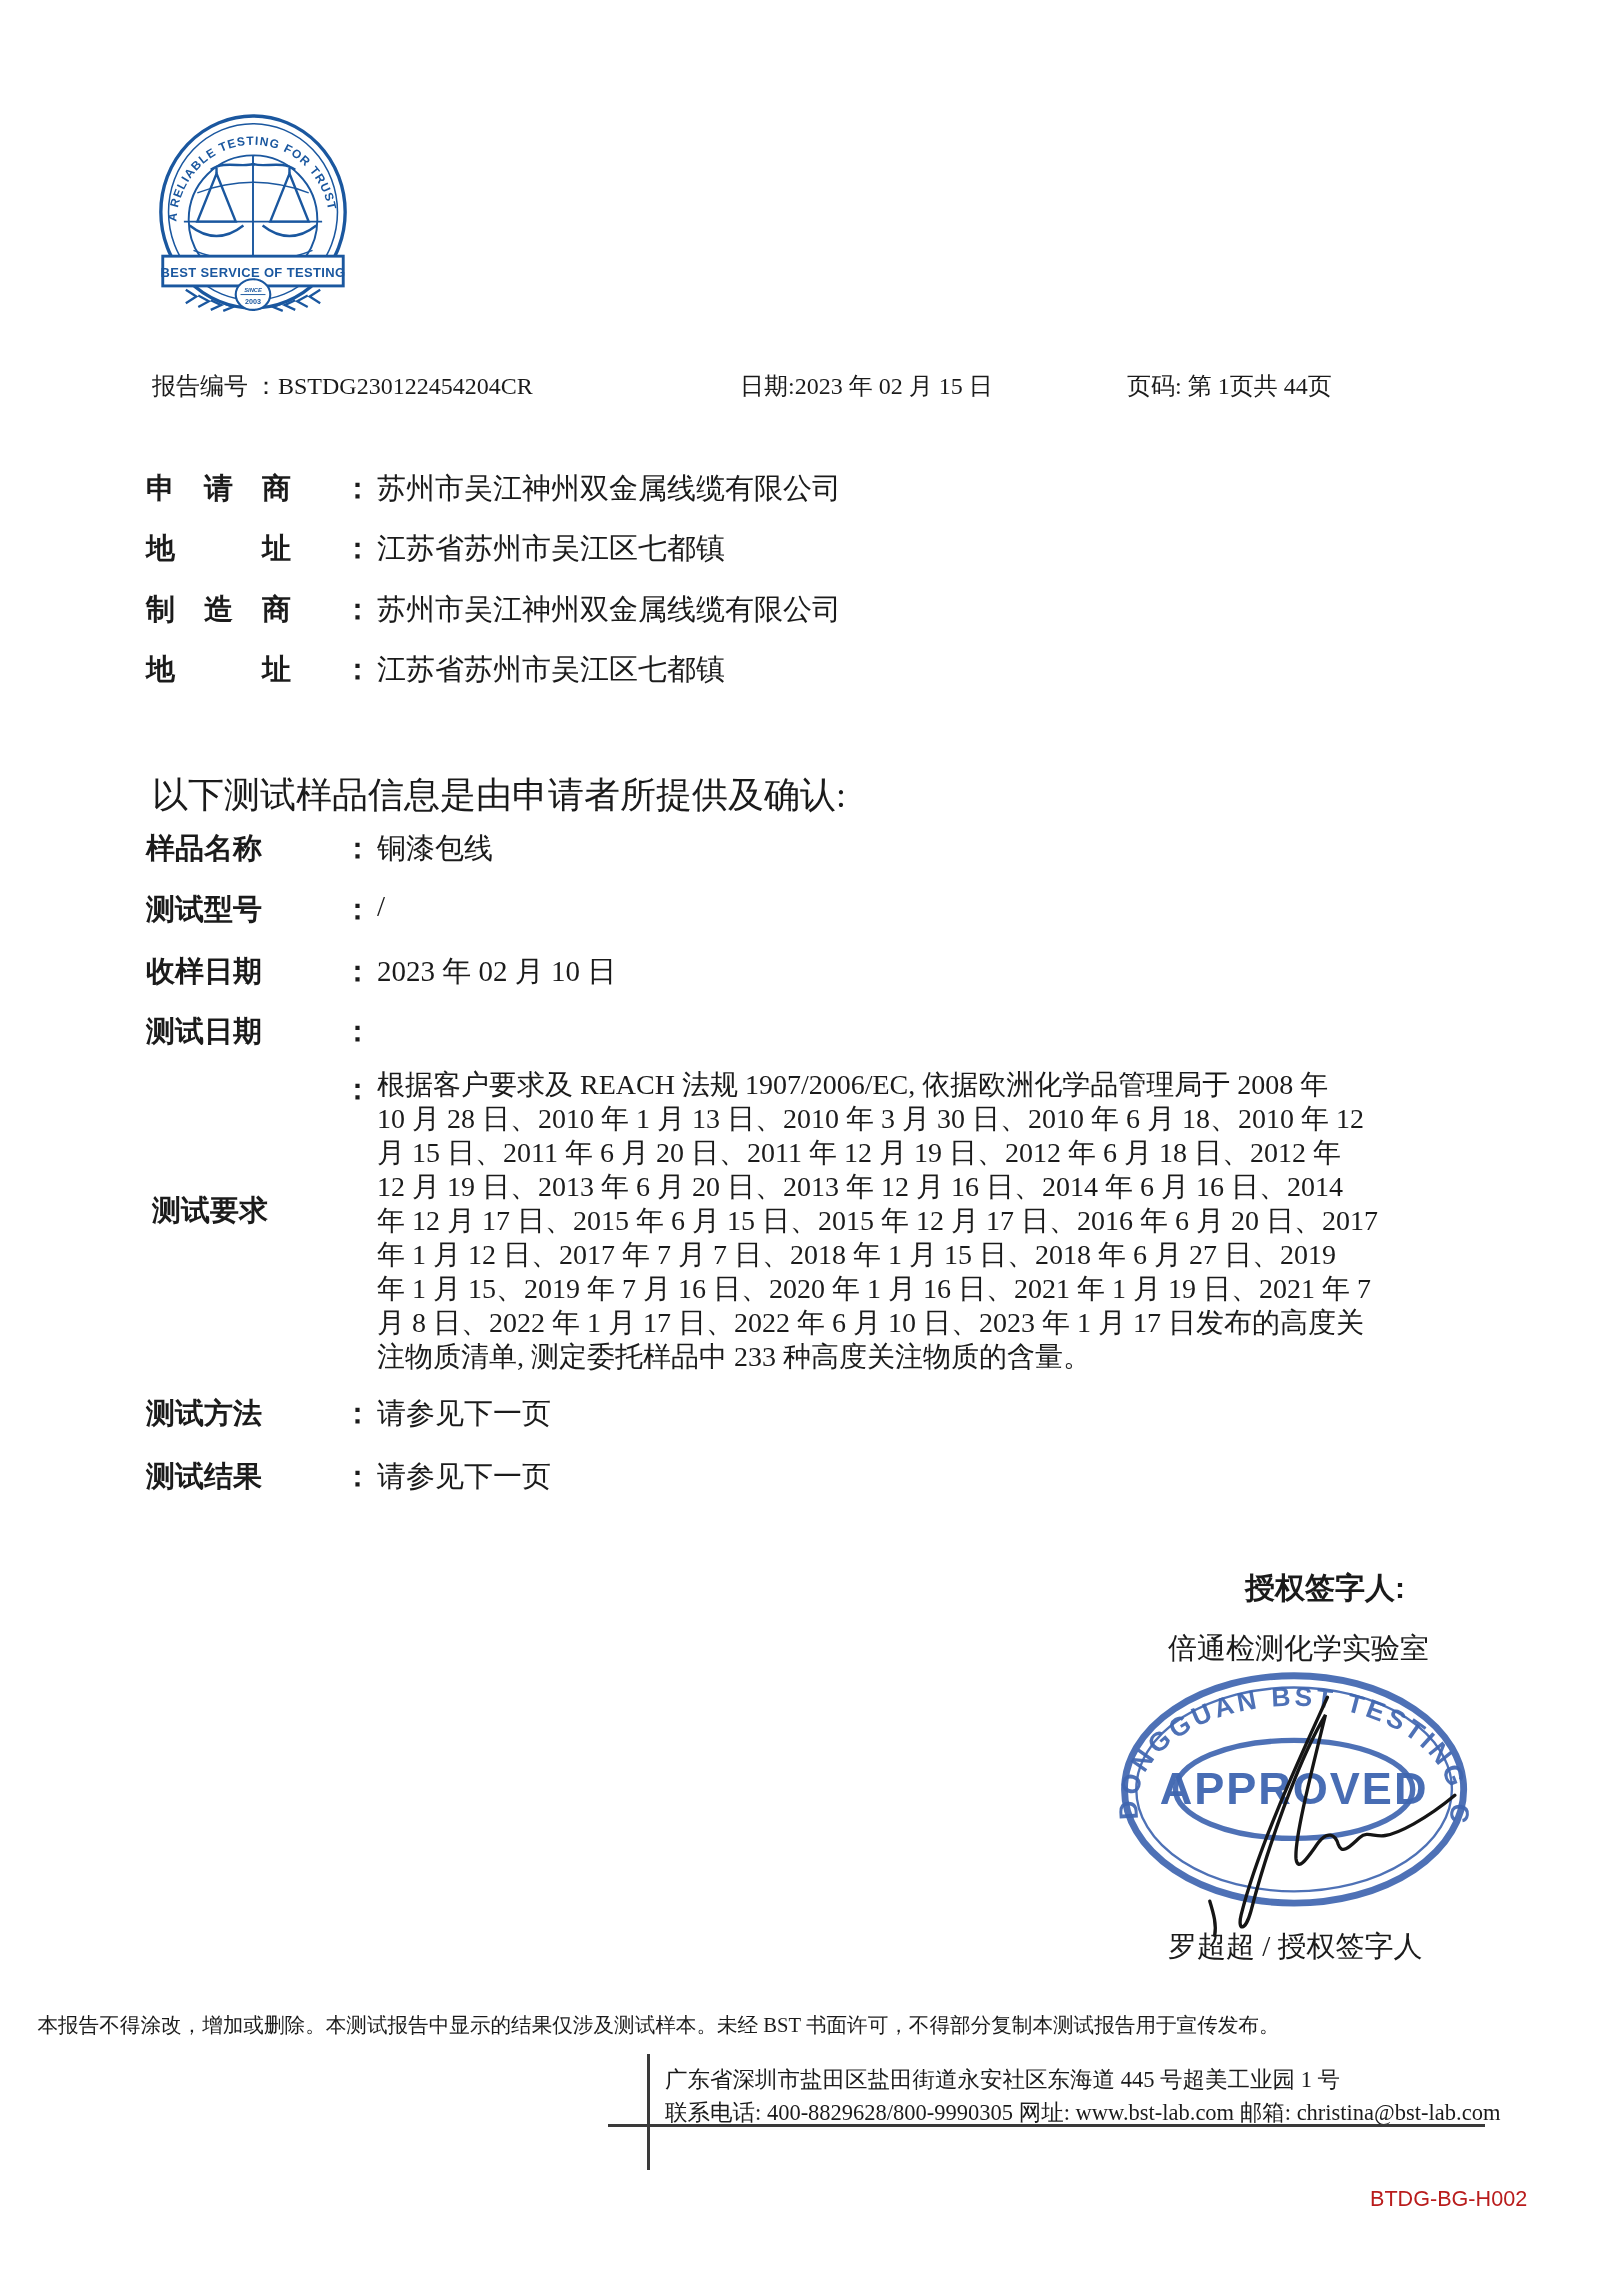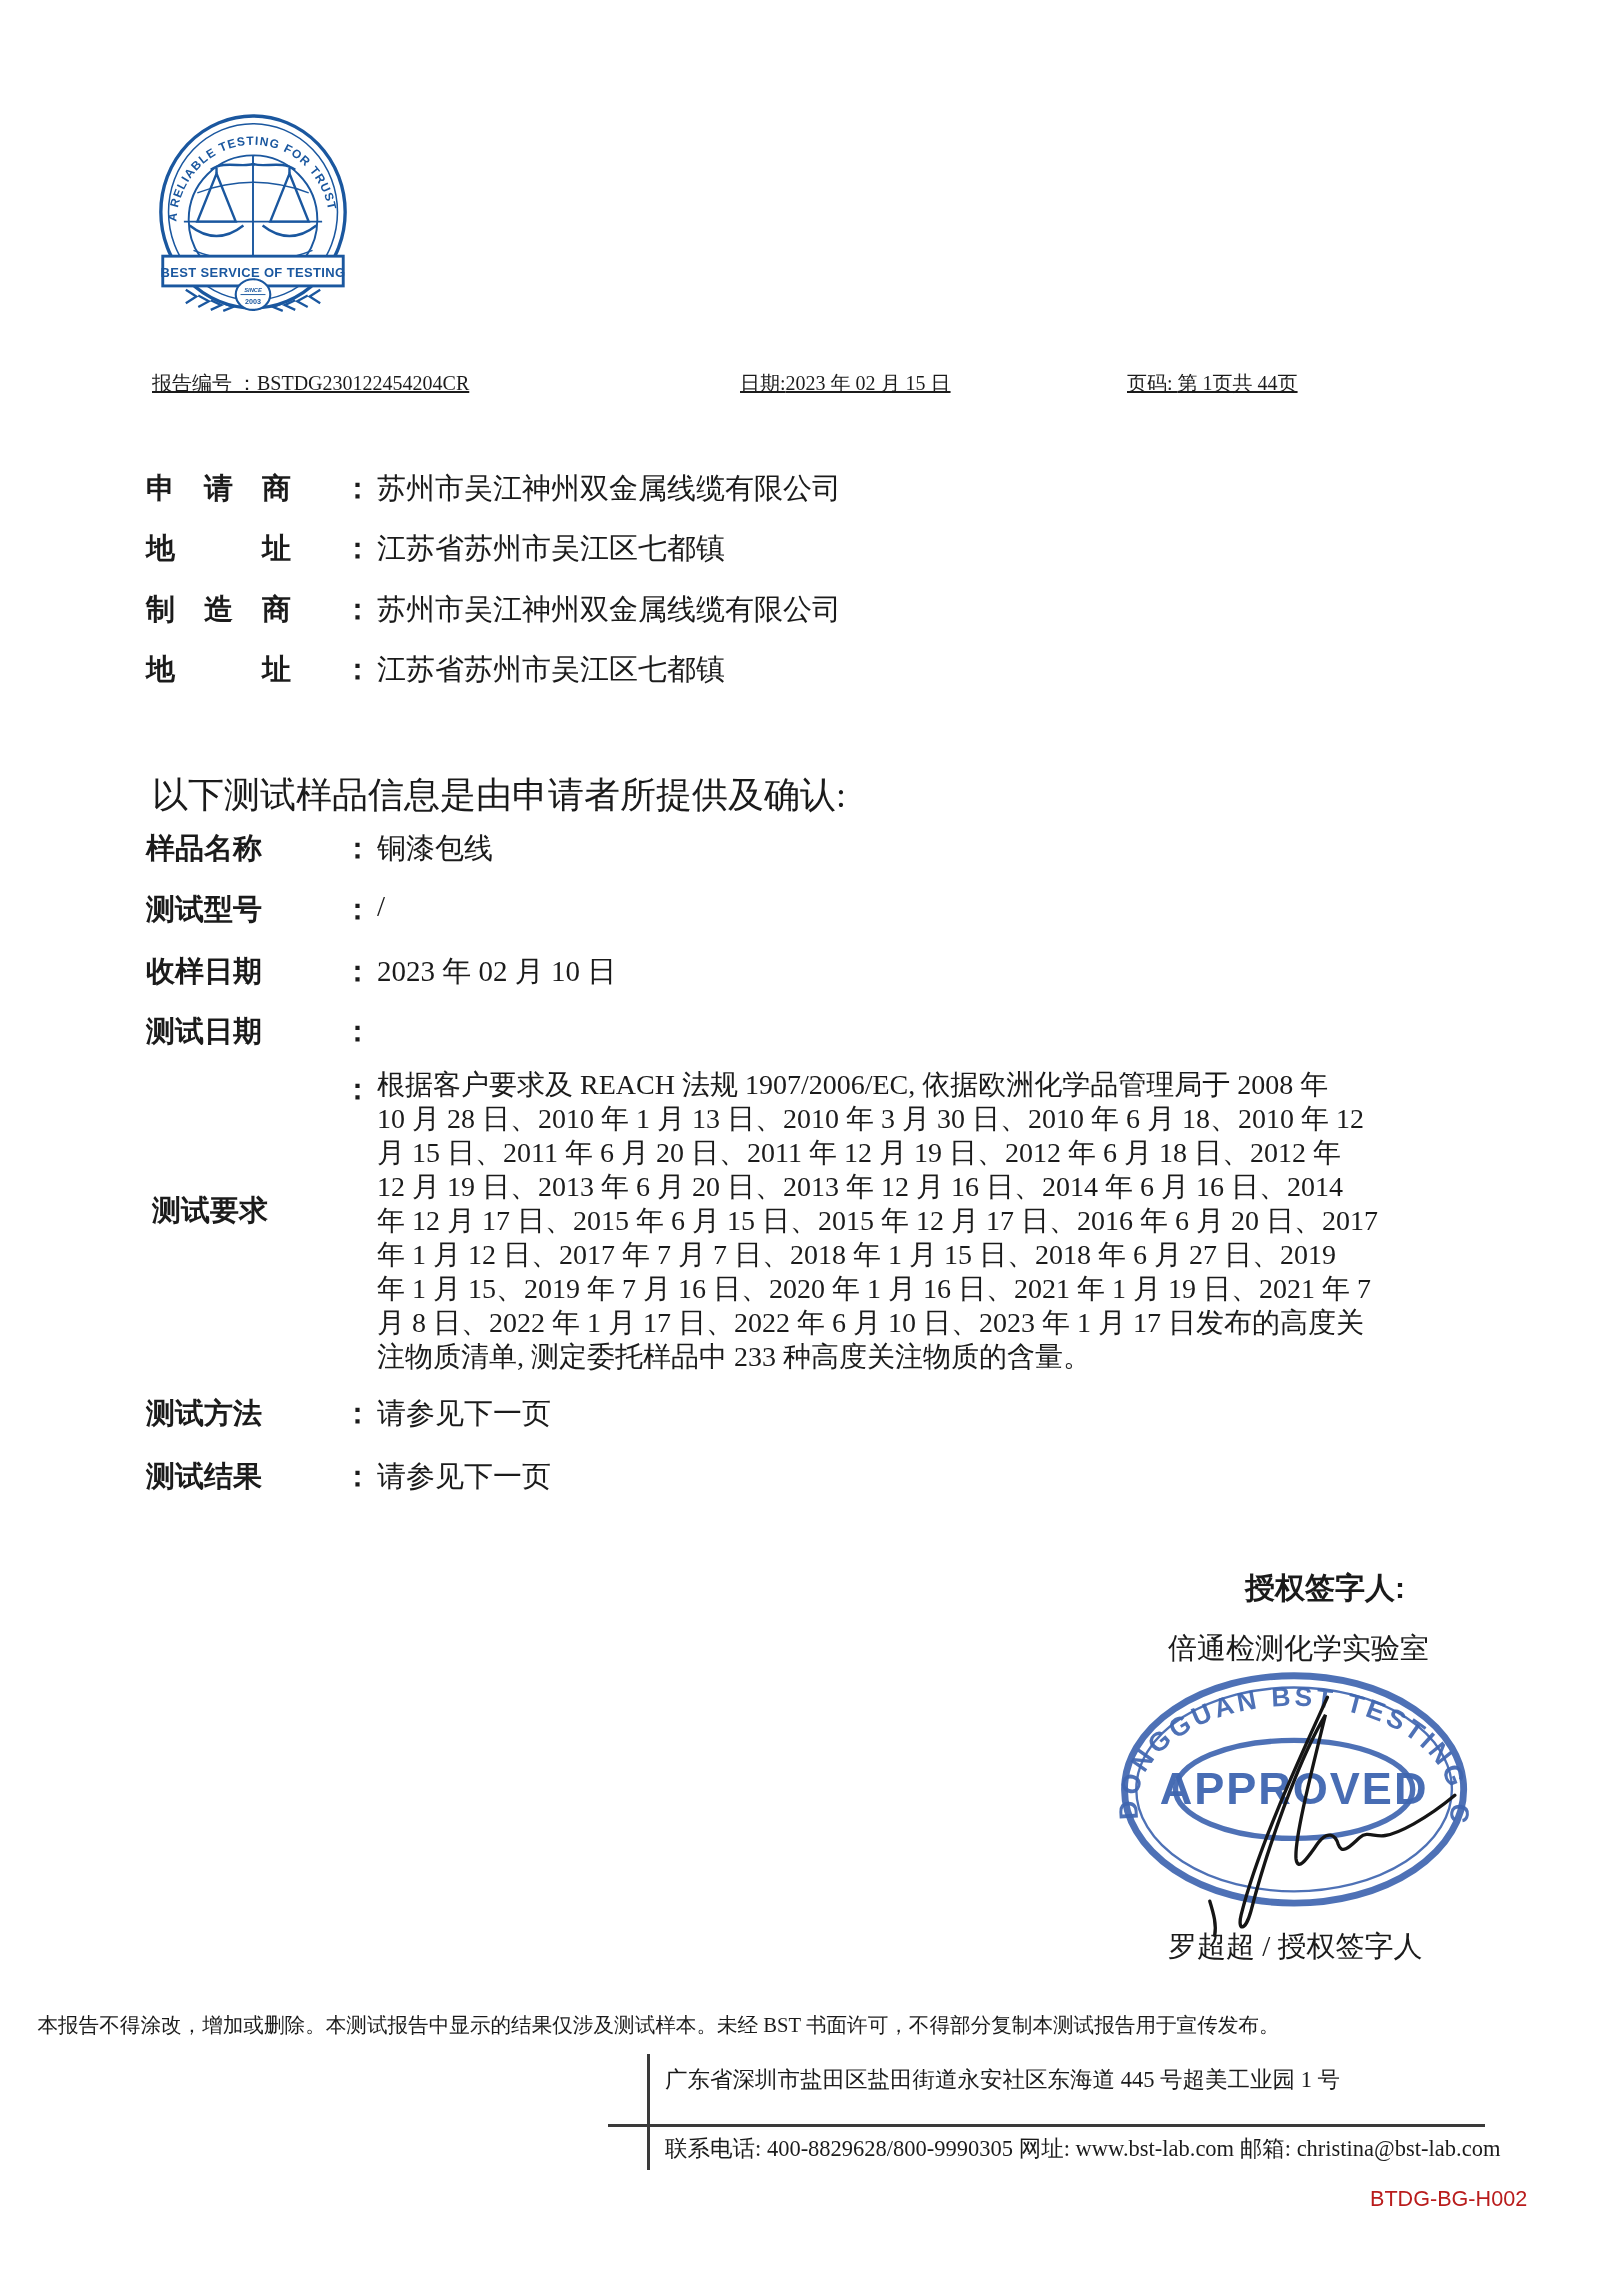--- a/index.html
+++ b/index.html
@@ -7,34 +7,34 @@
         font-family:"Liberation Serif",serif;color:#1b1b1b;overflow:hidden;}
   .abs{position:absolute;}
   .serif{font-family:"Liberation Serif",serif;}
   .hei{font-family:"Liberation Sans",sans-serif;font-weight:700;}
   .row{position:absolute;left:0;width:100%;height:39px;}
   .c-label{position:absolute;left:146px;font-size:29px;white-space:pre;}
   .c-colon{position:absolute;left:343px;font-size:29px;}
   .c-value{position:absolute;left:377px;font-size:29px;white-space:pre;}
   #doc-title{position:absolute;left:549px;top:223px;width:490px;text-align:center;
              font-size:76px;font-weight:700;letter-spacing:11.8px;white-space:nowrap;}
-  .hdr{position:absolute;top:370px;font-size:20px;white-space:pre;text-decoration:underline;}
+  .hdr{position:absolute;top:370px;font-size:24px;white-space:pre;}
   #intro-line{position:absolute;left:152px;top:771px;font-size:36px;}
   #req-text{position:absolute;left:377px;top:1068px;width:1117px;font-size:28px;
             line-height:34px;white-space:pre;}
   #req-colon{position:absolute;left:343px;top:1070px;font-size:29px;}
   #auth-label{position:absolute;left:1245px;top:1568px;font-size:30px;}
   #lab-name{position:absolute;left:1168px;top:1629px;font-size:29px;}
   #signer-line{position:absolute;left:1168px;top:1927px;font-size:29px;}
   #disclaimer{position:absolute;left:0;top:2011px;width:1317px;text-align:center;font-size:20.6px;}
   #footer-company{position:absolute;left:174px;top:2082px;font-size:32px;letter-spacing:1px;}
   #footer-vline{position:absolute;left:647px;top:2054px;width:2.9px;height:116px;background:#3a3a3a;}
   #footer-hline{position:absolute;left:608px;top:2124px;width:877px;height:2.9px;background:#3a3a3a;}
   #footer-addr1{position:absolute;left:665px;top:2064px;font-size:22.5px;white-space:pre;}
-  #footer-addr2{position:absolute;left:665px;top:2097px;font-size:22.5px;white-space:pre;margin-top:36px;}
+  #footer-addr2{position:absolute;left:665px;top:2097px;font-size:22.5px;white-space:pre;}
   #doc-code{position:absolute;left:1370px;top:2186px;font-size:21.6px;color:#b91c1c;
             font-family:"Liberation Sans",sans-serif;}
   svg text{font-family:"Liberation Sans",sans-serif;}
 </style>
 </head>
 <body>
 
 <div id="page">
 
   <svg class="abs" style="left:157px;top:110px" width="192" height="204" viewBox="0 0 200 208">

